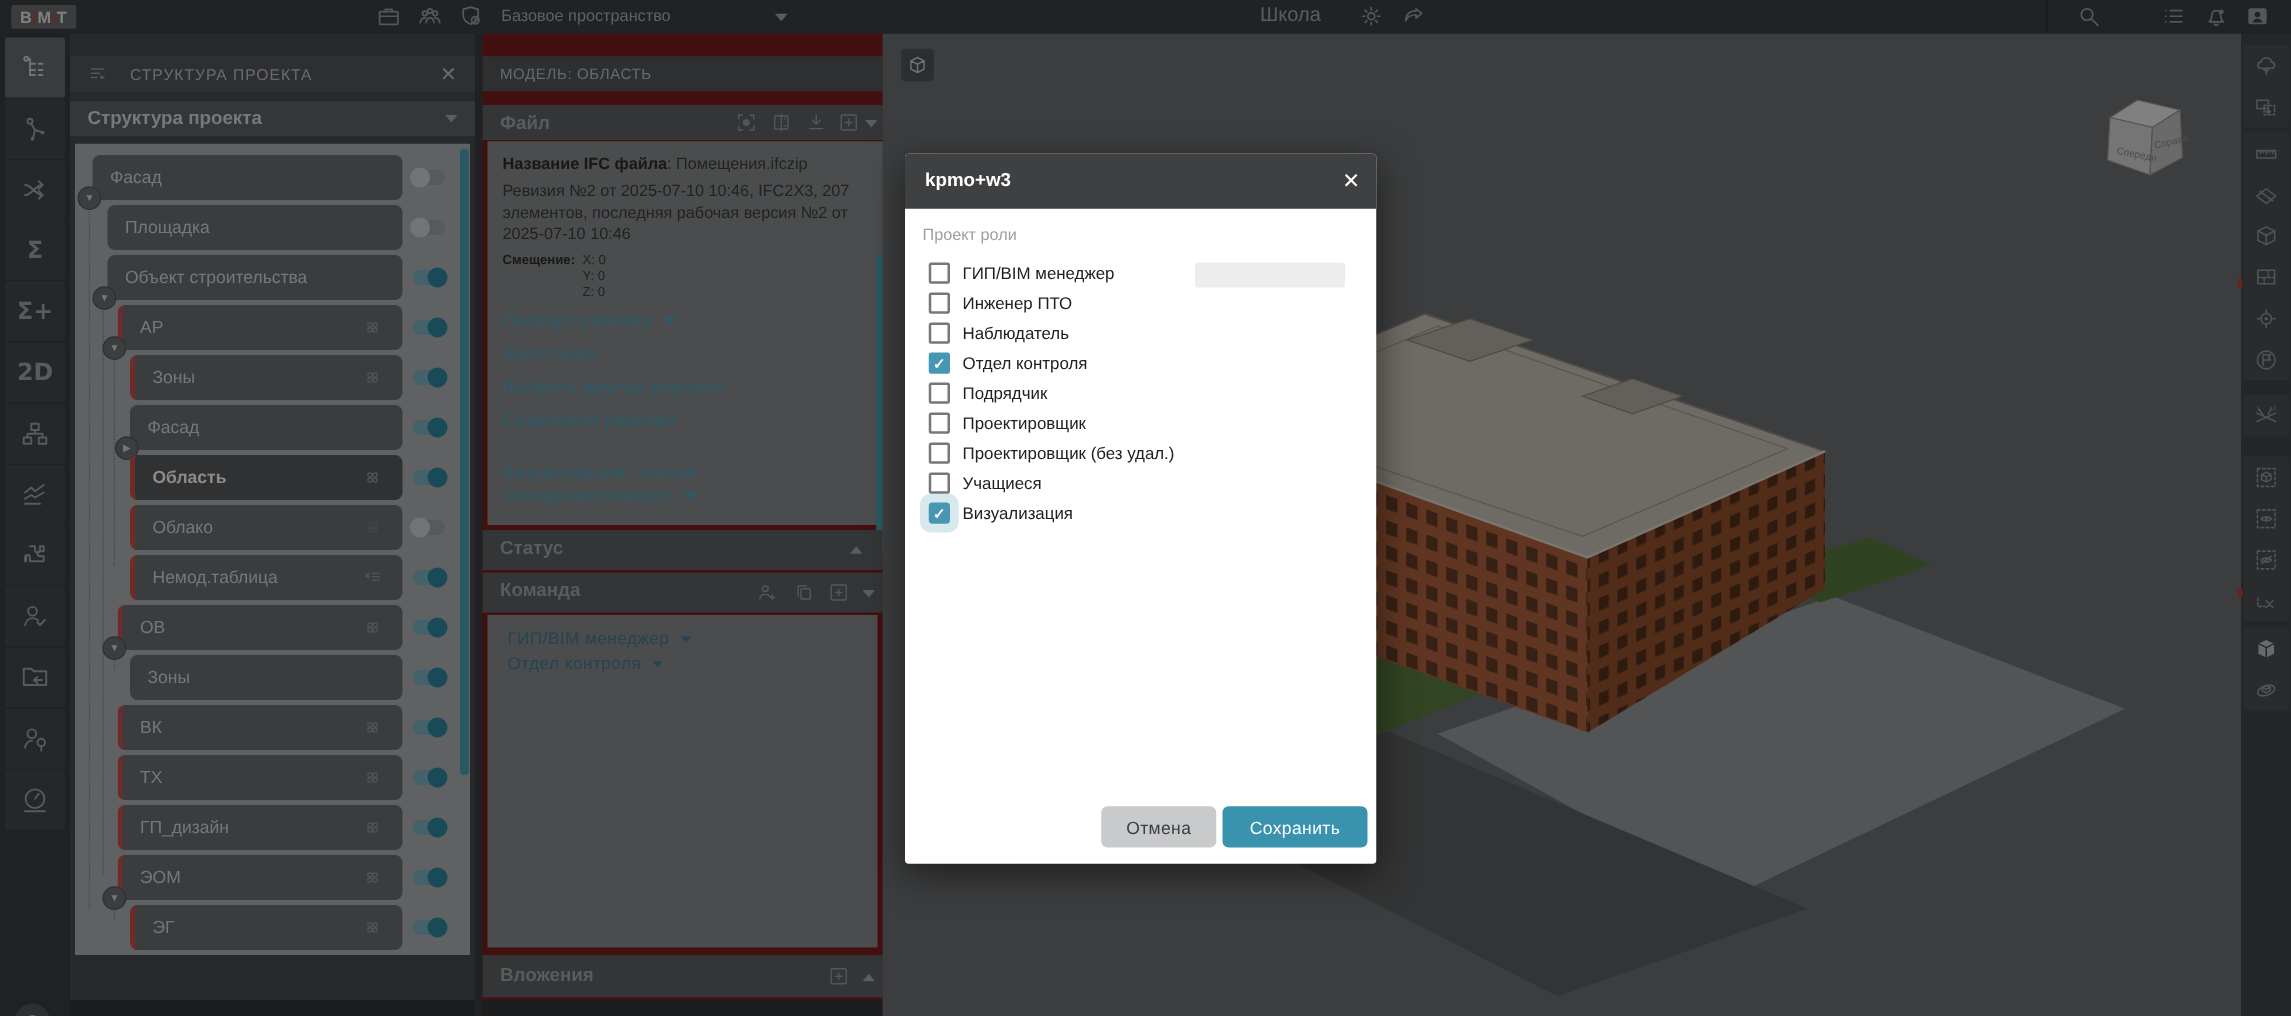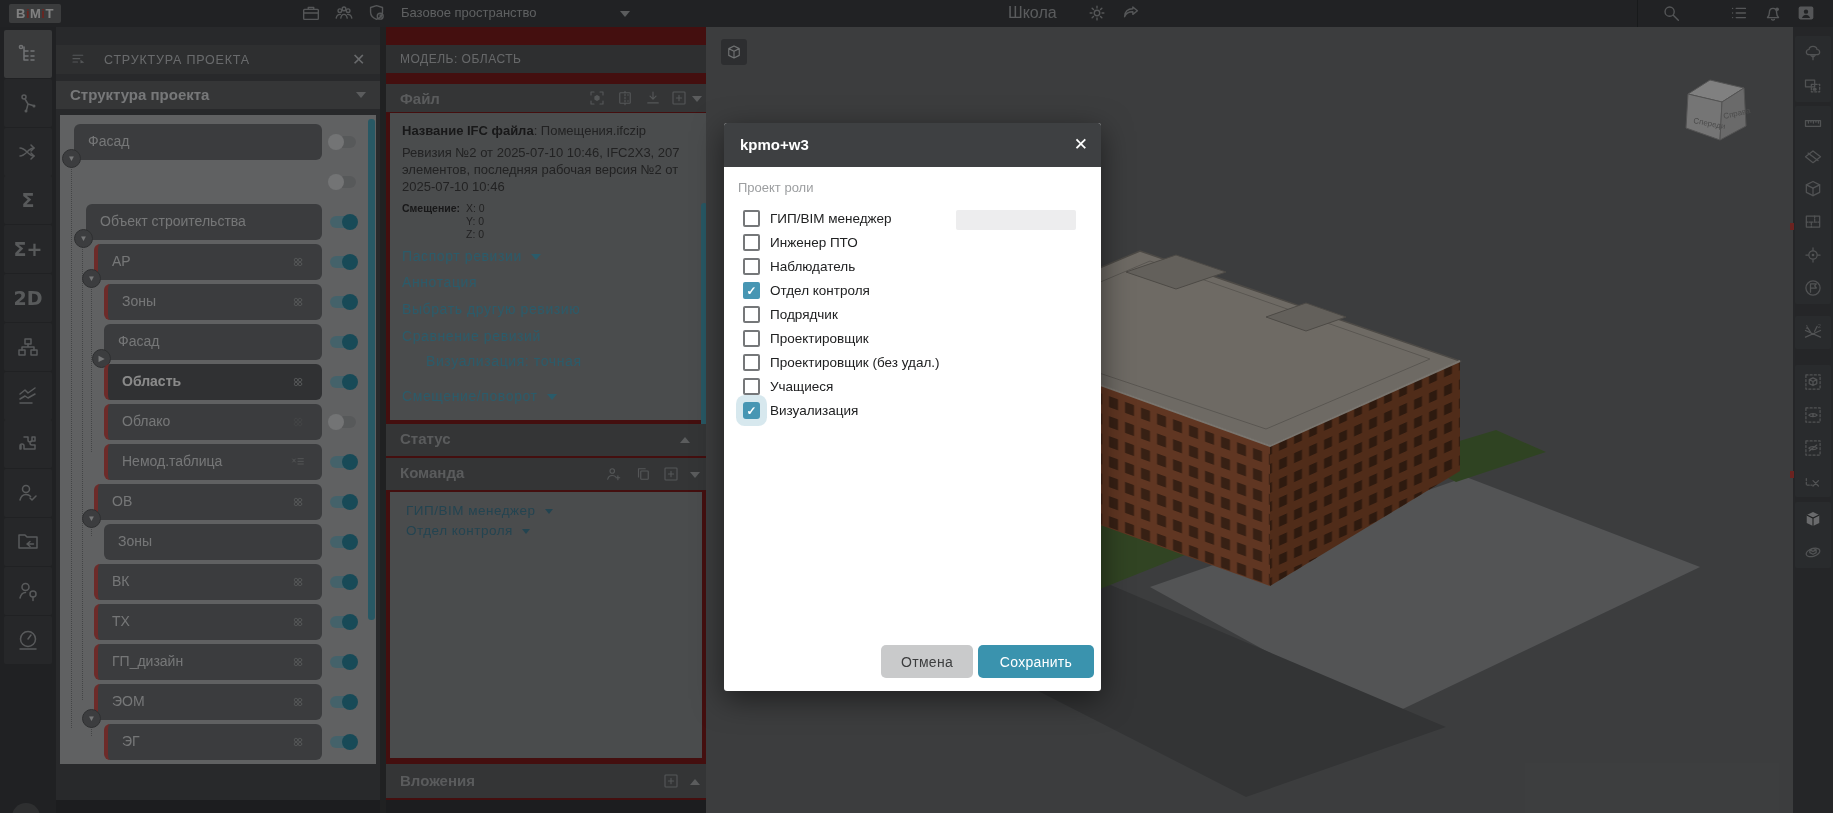--- a/index.html
+++ b/index.html
@@ -261,20 +261,23 @@
         <div class="guide" style="left: 22px; top: 131px; height: 454px;"></div>
         <div class="guide" style="left: 31px; top: 171px; height: 166px;"></div>
         <div class="guide" style="left: 31px; top: 411px; height: 10px;"></div>
         <div class="guide" style="left: 31px; top: 611px; height: 10px;"></div>
         <div class="titem" style="left: 14px; top: 9px; width: 248px;">
           <span class="lbl">Фасад</span>
         </div>
         <div class="tgl-track" style="left: 270px; top: 21px; background: rgb(162, 164, 166);"></div>
         <div class="tgl-knob" style="left: 268px; top: 19px; background: rgb(212, 214, 216);"></div>
         <div class="expander" style="left: 2px; top: 34px;">▼</div>
+        <div class="titem" style="left: 26px; top: 49px; width: 236px;">
+          <span class="lbl">Площадка</span>
+        </div>
         <div class="tgl-track" style="left: 270px; top: 61px; background: rgb(162, 164, 166);"></div>
         <div class="tgl-knob" style="left: 268px; top: 59px; background: rgb(212, 214, 216);"></div>
         <div class="titem" style="left: 26px; top: 89px; width: 236px;">
           <span class="lbl">Объект строительства</span>
         </div>
         <div class="tgl-track" style="left: 270px; top: 101px; background: rgb(127, 182, 196);"></div>
         <div class="tgl-knob" style="left: 282px; top: 99px; background: rgb(46, 137, 161);"></div>
         <div class="expander" style="left: 14px; top: 114px;">▼</div>
         <div class="titem red" style="left: 34px; top: 129px; width: 224px;">
           <span class="lbl">АР</span>
@@ -501,21 +504,21 @@
       </div>
       <div class="flink" style="top: 245px;">
         <span>Аннотация</span>
       </div>
       <div class="flink" style="top: 272px;">
         <span>Выбрать другую ревизию</span>
       </div>
       <div class="flink" style="top: 299px;">
         <span>Сравнение ревизий</span>
       </div>
-      <div class="flink" style="top: 324px; margin-left: 24px;">
+      <div class="flink" style="top: 340px;">
         <span>Визуализация: точная</span>
       </div>
       <div class="flink" style="top: 359px;">
         <span>Смещение/поворот</span>
         <span class="caret down"></span>
       </div>
     </div>
 
   <div id="vp">
     <svg width="1087" height="786" viewBox="0 0 1087 786">

